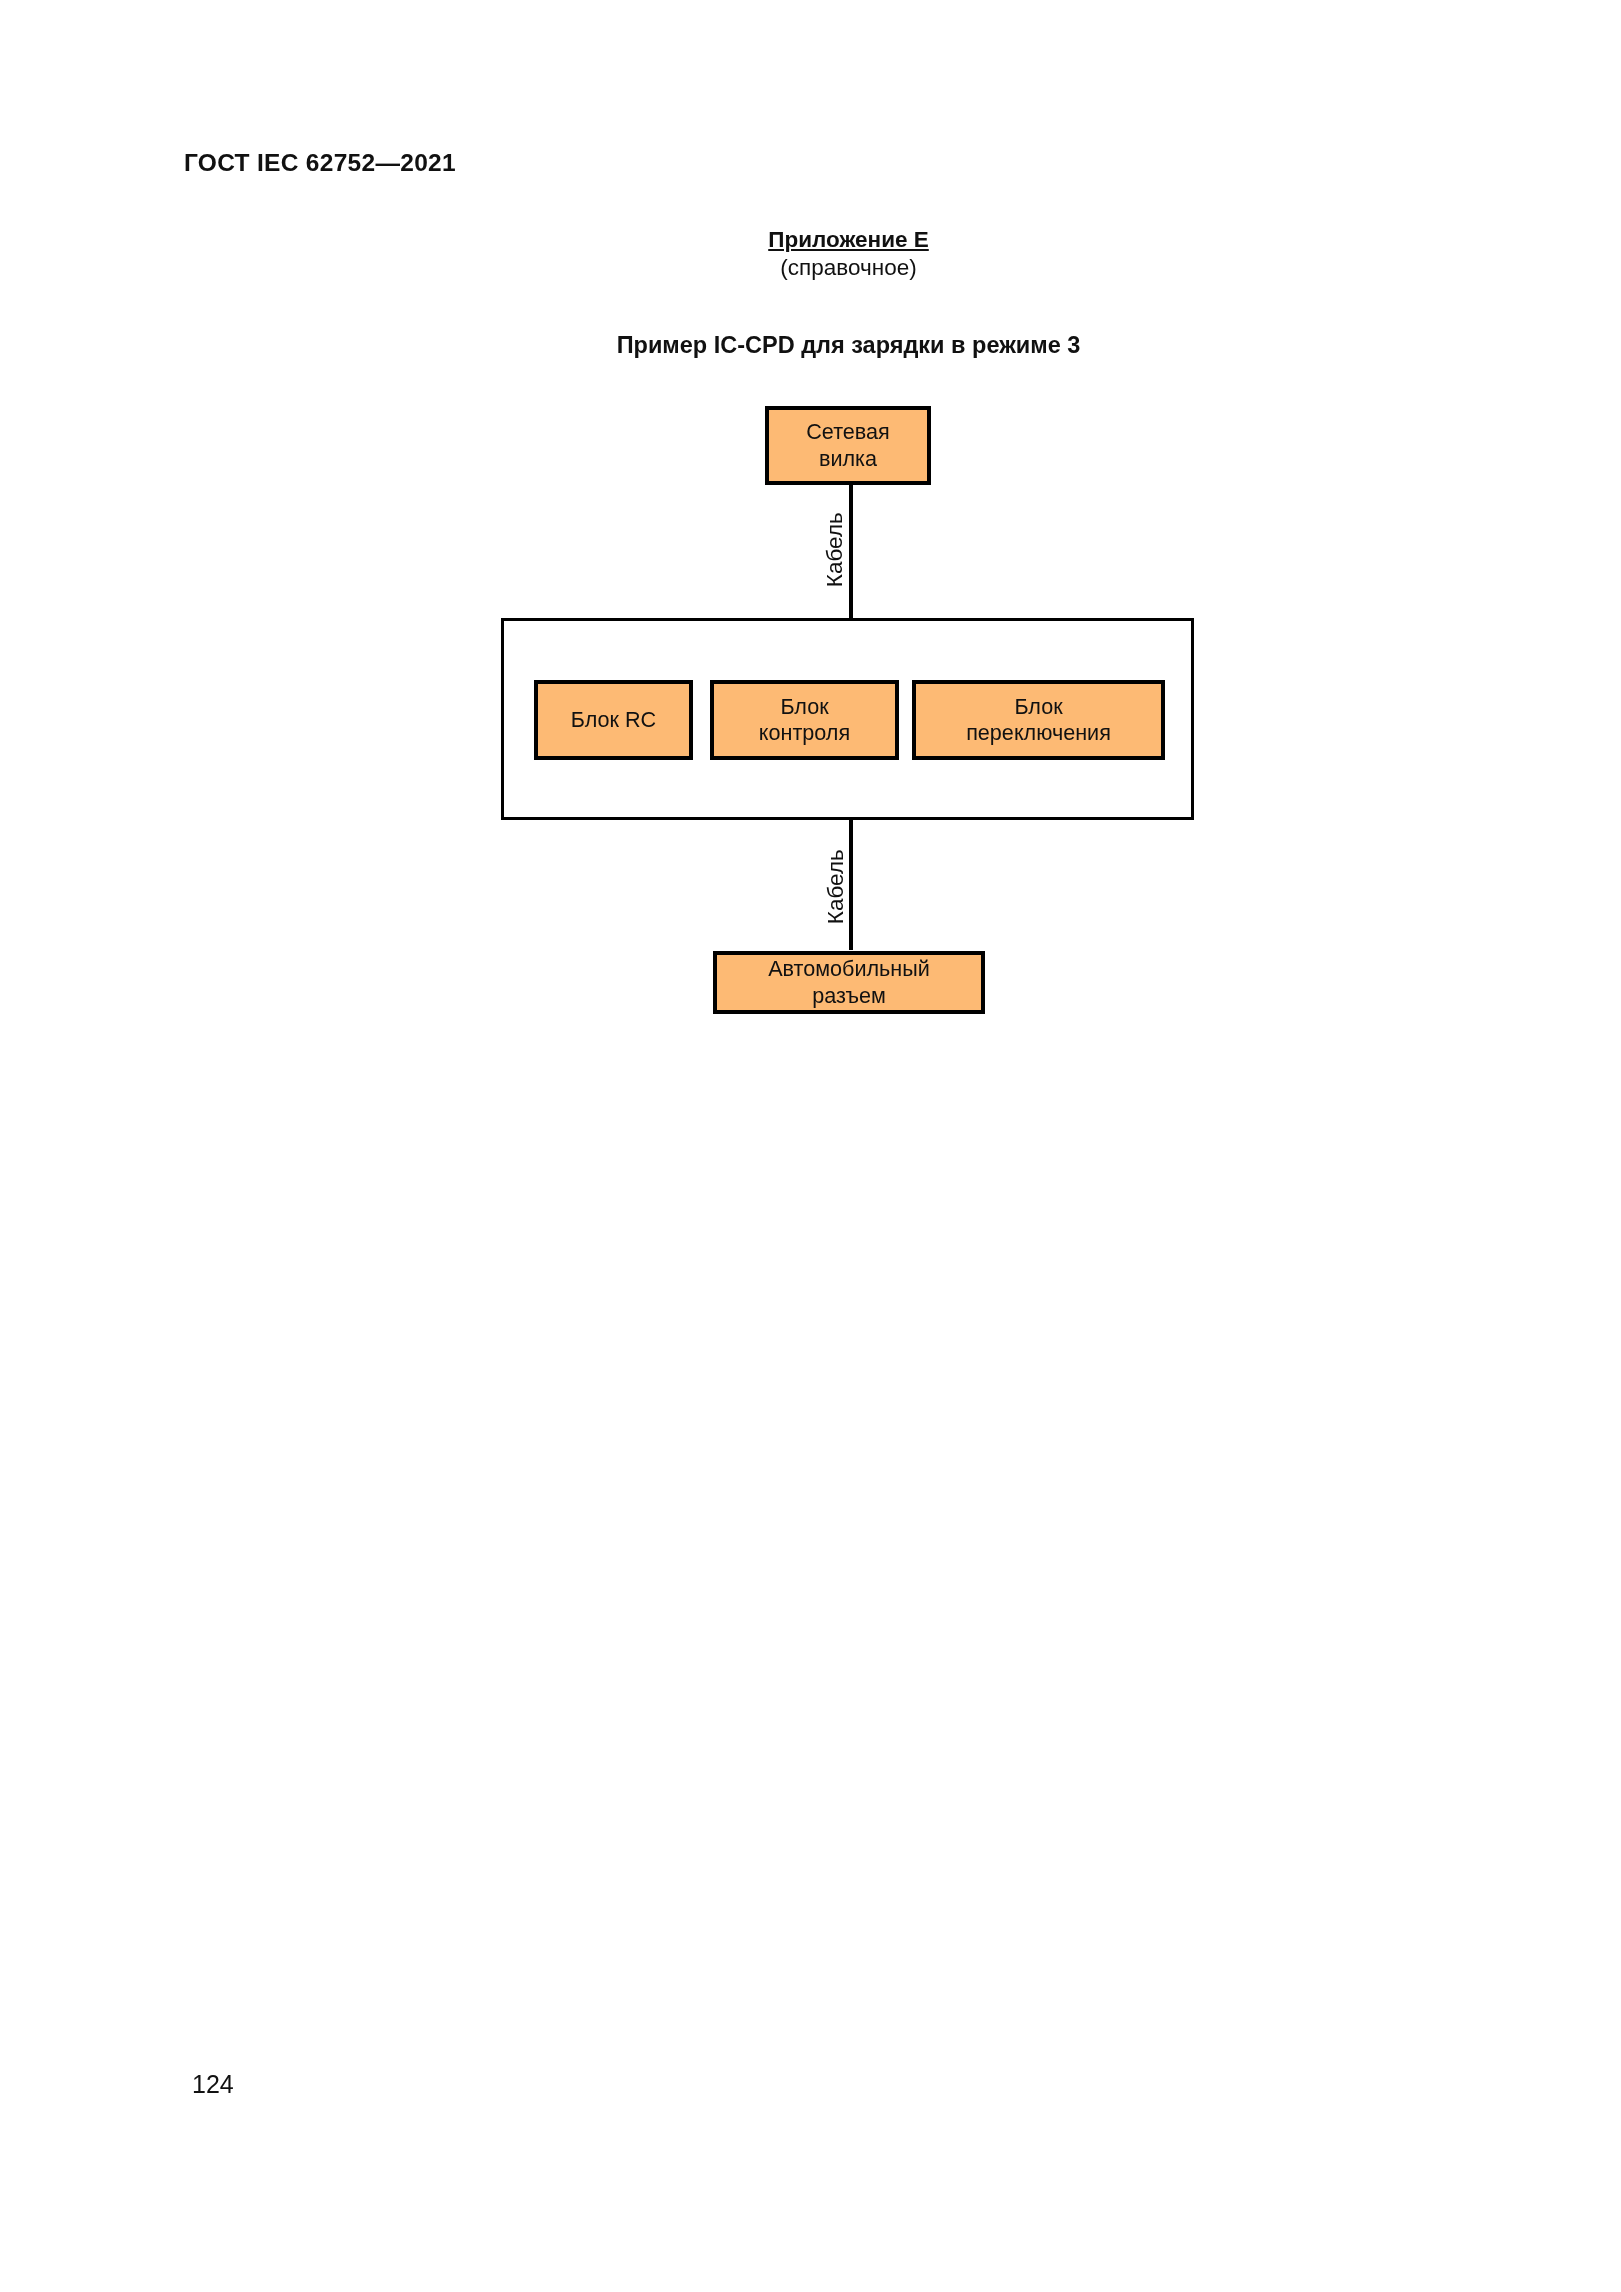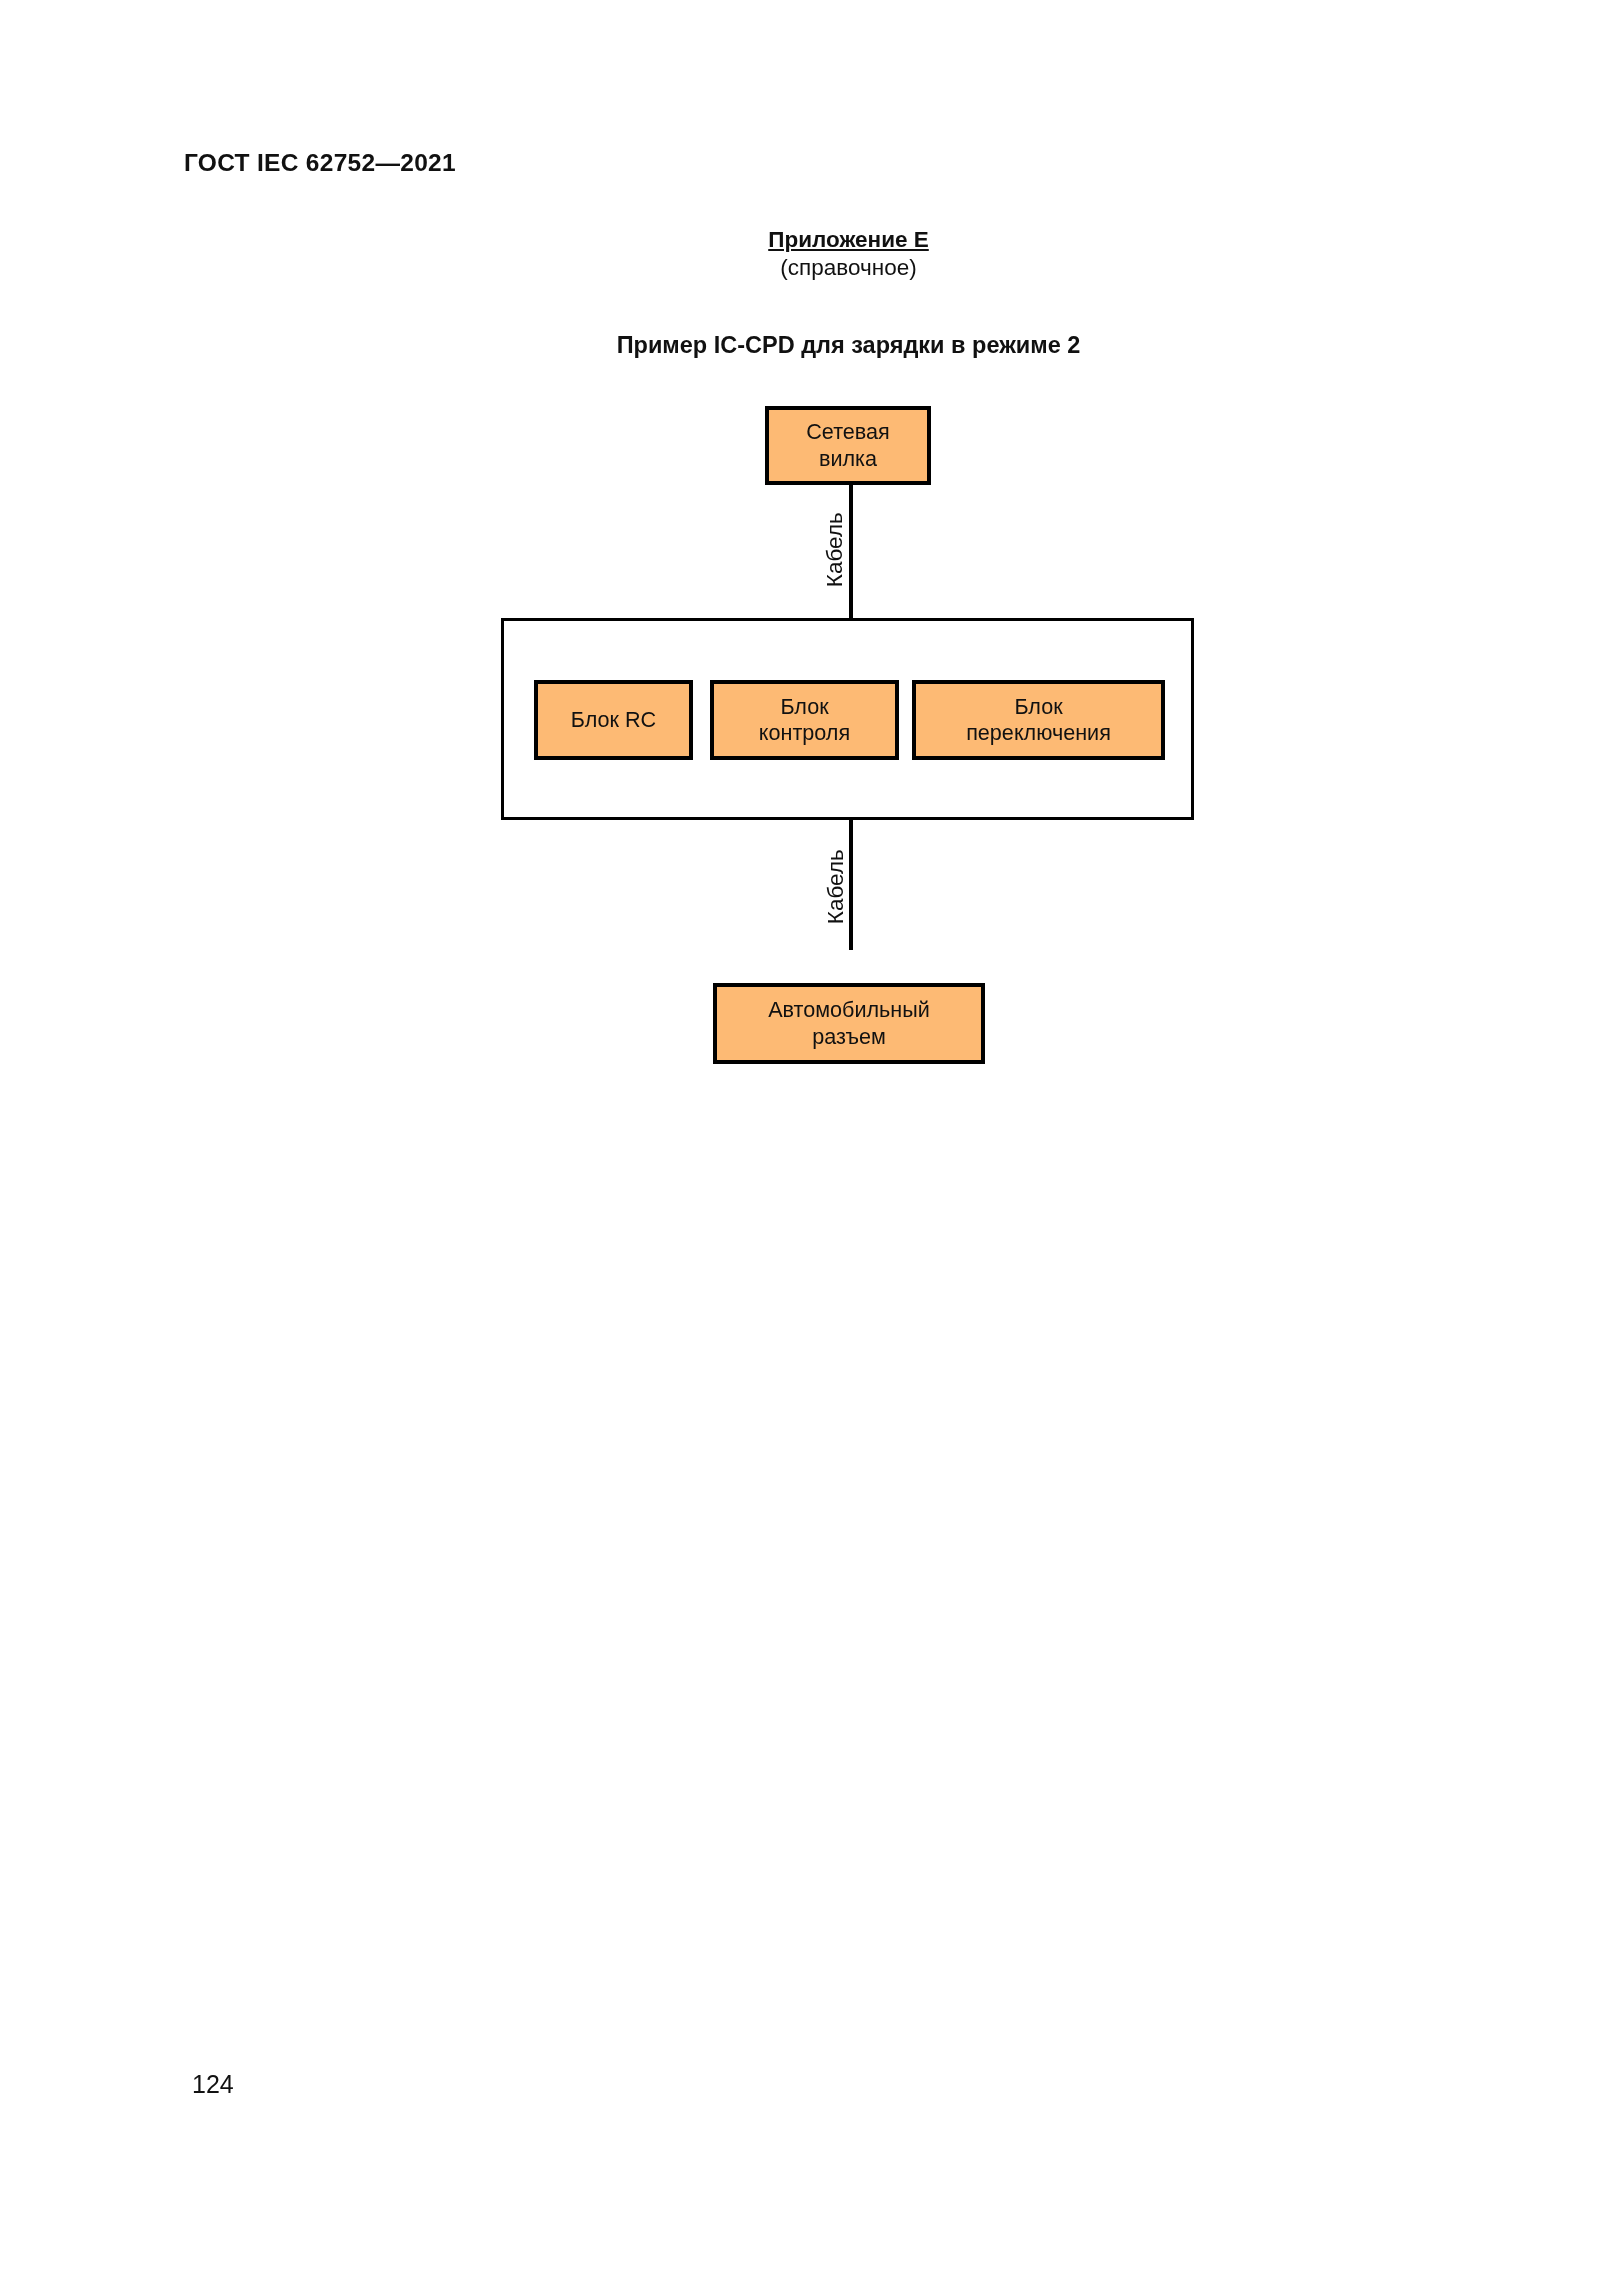--- a/index.html
+++ b/index.html
@@ -98,21 +98,21 @@
 <body>
 
 <div class="page">
 
   <div class="doc-header">ГОСТ IEC 62752—2021</div>
 
   <div class="centerband annex-name">Приложение Е</div>
 
   <div class="centerband annex-type">(справочное)</div>
 
-  <div class="centerband annex-title">Пример IC-CPD для зарядки в режиме 2</div>
+  <div class="centerband annex-title">Пример IC-CPD для зарядки в режиме 3</div>
 
   <div>
 
     <div class="dbox" style="left:765px; top:406px; width:166px; height:79px;">Сетевая
 вилка</div>
 
     <div class="vline" style="left:849px; top:485px; height:134px;"></div>
     <div class="vlabel" style="left:776px; top:536px;">Кабель</div>
 
     <div class="main-unit" style="left:501px; top:618px; width:693px; height:202px;"></div>
@@ -121,21 +121,21 @@
 
     <div class="dbox" style="left:710px; top:680px; width:189px; height:80px;">Блок
 контроля</div>
 
     <div class="dbox" style="left:912px; top:680px; width:253px; height:80px;">Блок
 переключения</div>
 
     <div class="vline" style="left:849px; top:820px; height:130px;"></div>
     <div class="vlabel" style="left:777px; top:873px;">Кабель</div>
 
-    <div class="dbox" style="left:713px; top:951px; width:272px; height:81px;margin-top:32px;">Автомобильный
+    <div class="dbox" style="left:713px; top:951px; width:272px; height:63px;">Автомобильный
 разъем</div>
 
   </div>
 
 
   <div class="page-number">124</div>
 
 </div>
 
 

